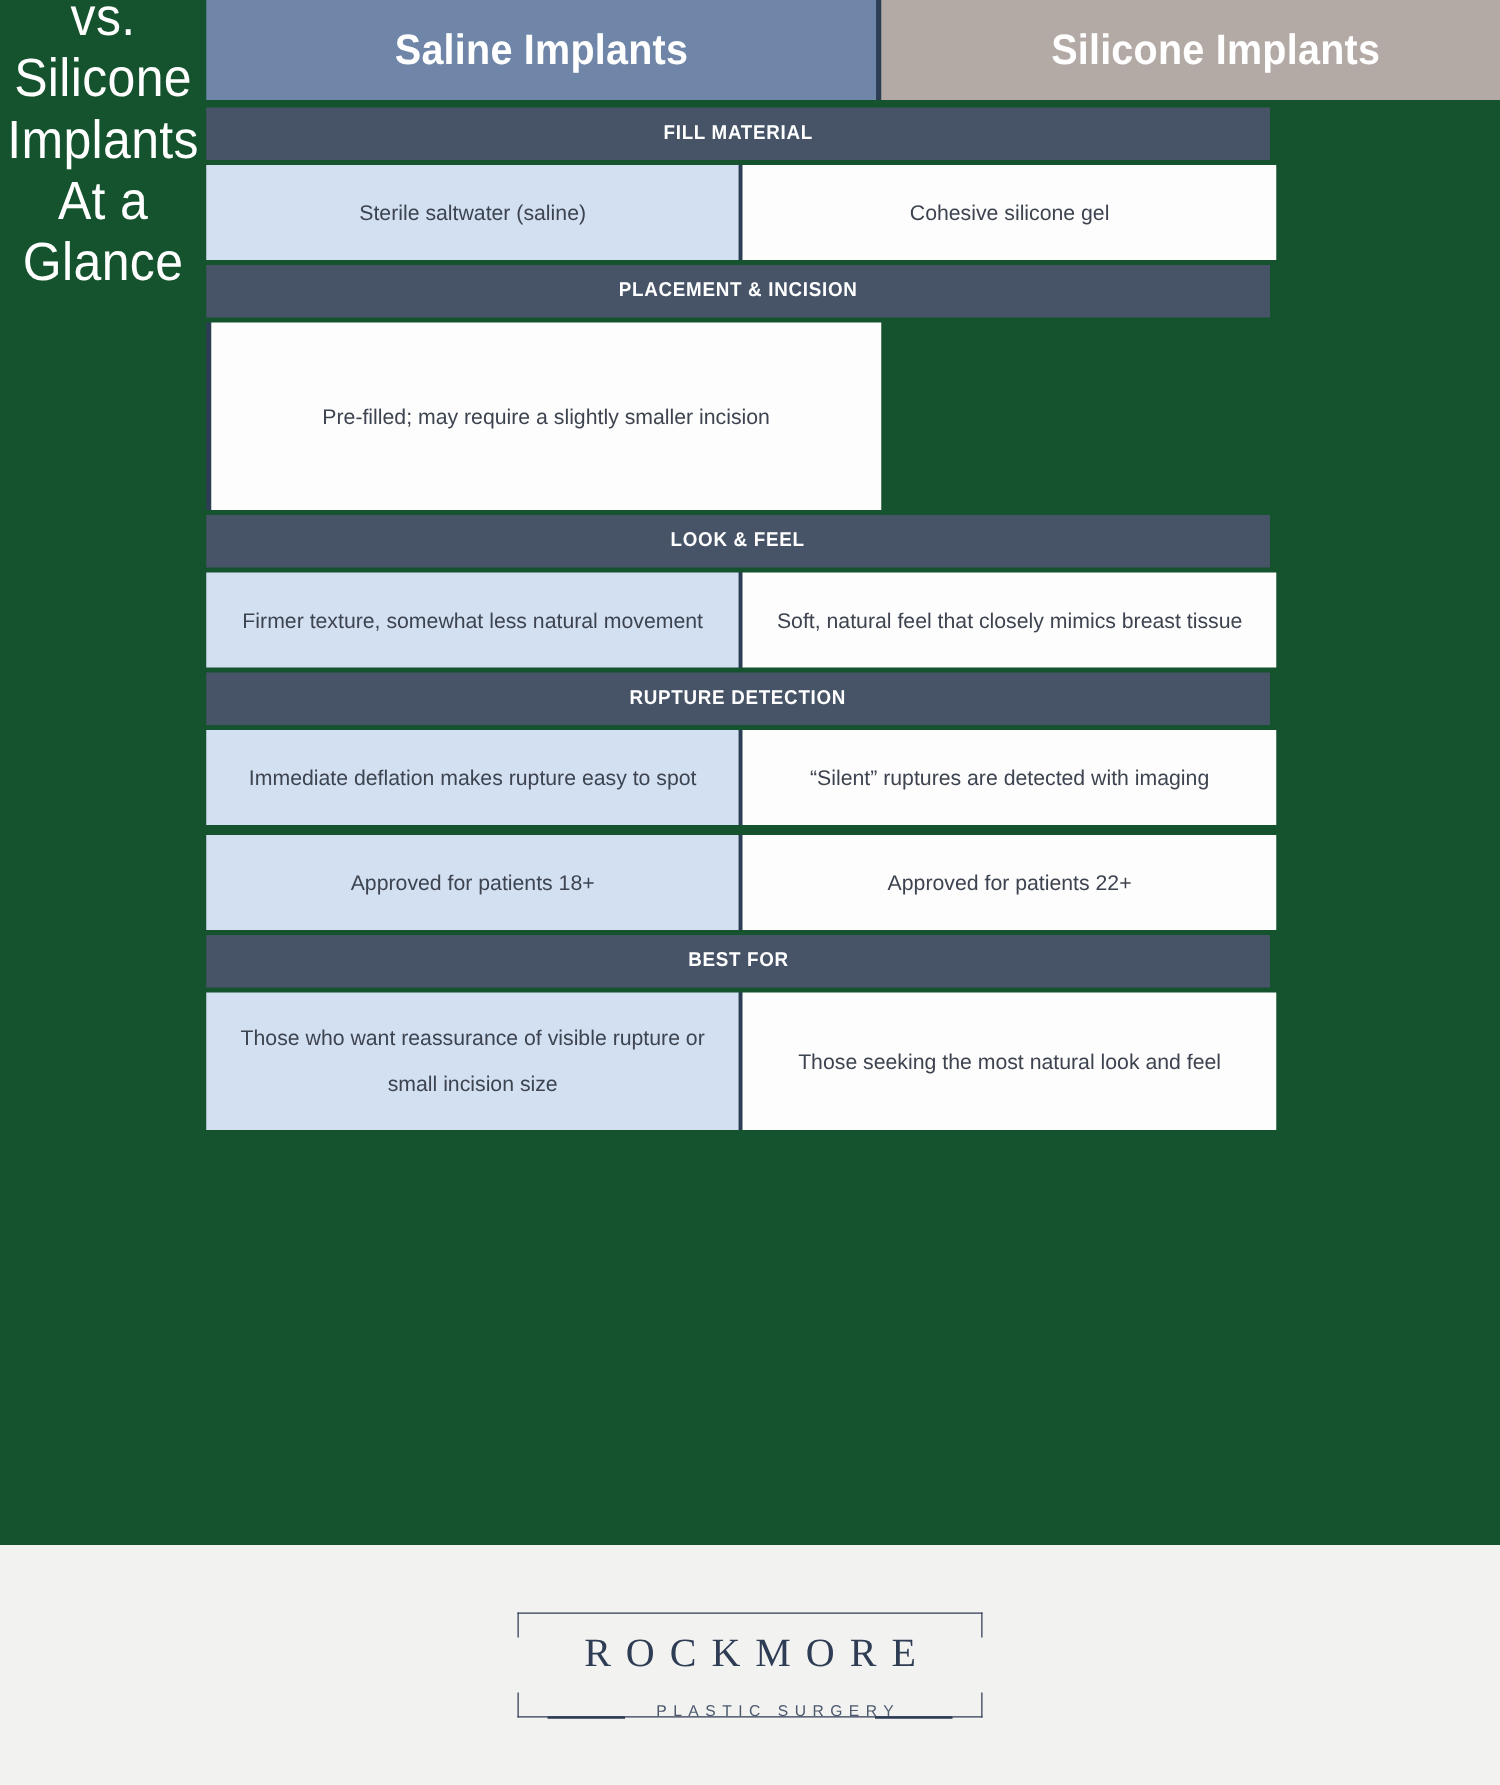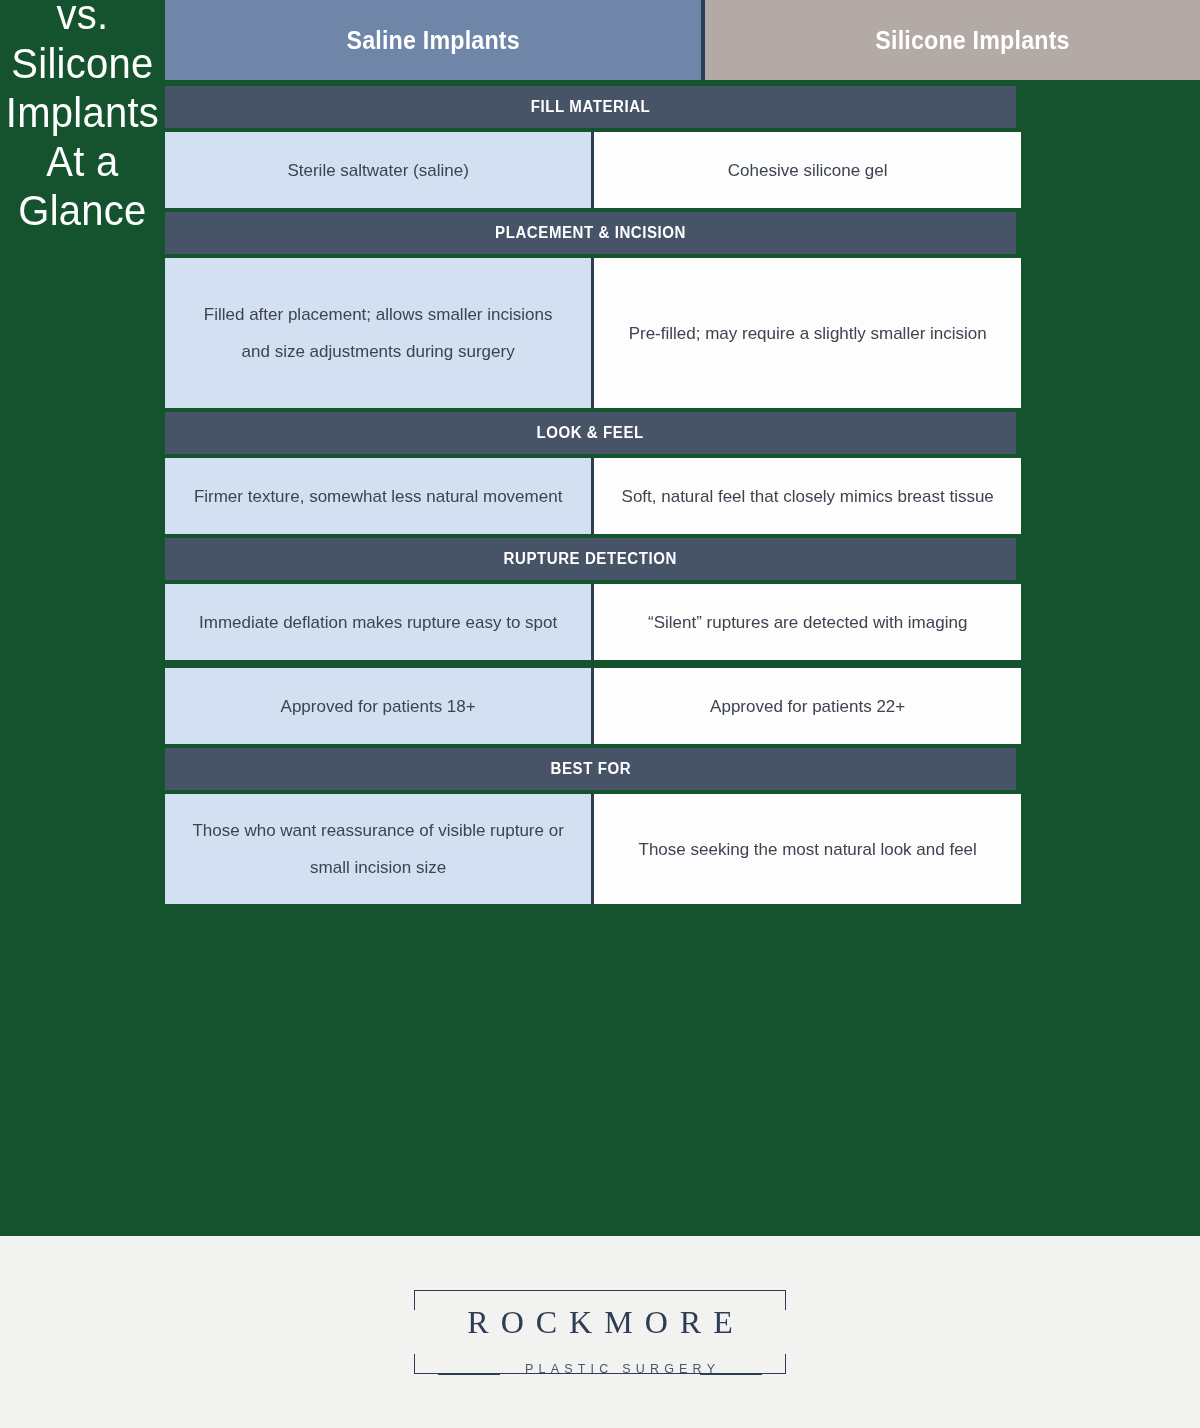--- a/index.html
+++ b/index.html
@@ -52,21 +52,21 @@
     display: flex;
     height: 80px;
     margin-bottom: 6px;
   }
   .head-cell {
     height: 80px;
     display: flex;
     align-items: center;
     justify-content: center;
     color: #ffffff;
-    font-size: 25px;
+    font-size: 34px;
     font-weight: bold;
     letter-spacing: 0.2px;
     transform: none;
   }
   .head-cell span { transform: scaleX(0.93); display: inline-block; }
   .head-saline {
     width: 536px;
     background: #6f86a8;
   }
   .head-gap { width: 4px; background: #2c3d55; }
@@ -224,23 +224,20 @@
       <div class="cell-gap"></div>
       <div class="data-cell cell-silicone">
         <span class="cell-text">Cohesive silicone gel</span>
       </div>
     </div>
 
     <div class="section-bar">
       <span>PLACEMENT &amp; INCISION</span>
     </div>
     <div class="data-row h3">
-      <div class="data-cell cell-saline">
-        <span class="cell-text">Filled after placement; allows smaller incisions and size adjustments during surgery</span>
-      </div>
       <div class="cell-gap"></div>
       <div class="data-cell cell-silicone">
         <span class="cell-text">Pre-filled; may require a slightly smaller incision</span>
       </div>
     </div>
 
     <div class="section-bar">
       <span>LOOK &amp; FEEL</span>
     </div>
     <div class="data-row h1">

